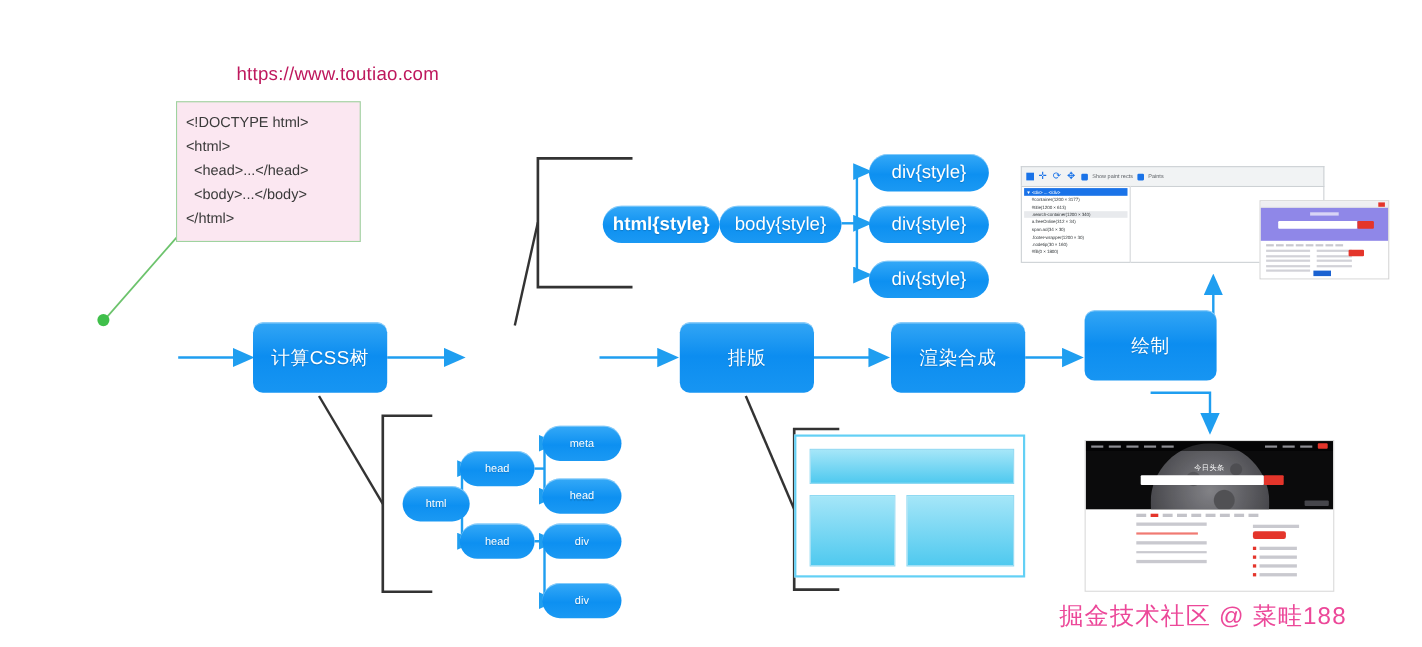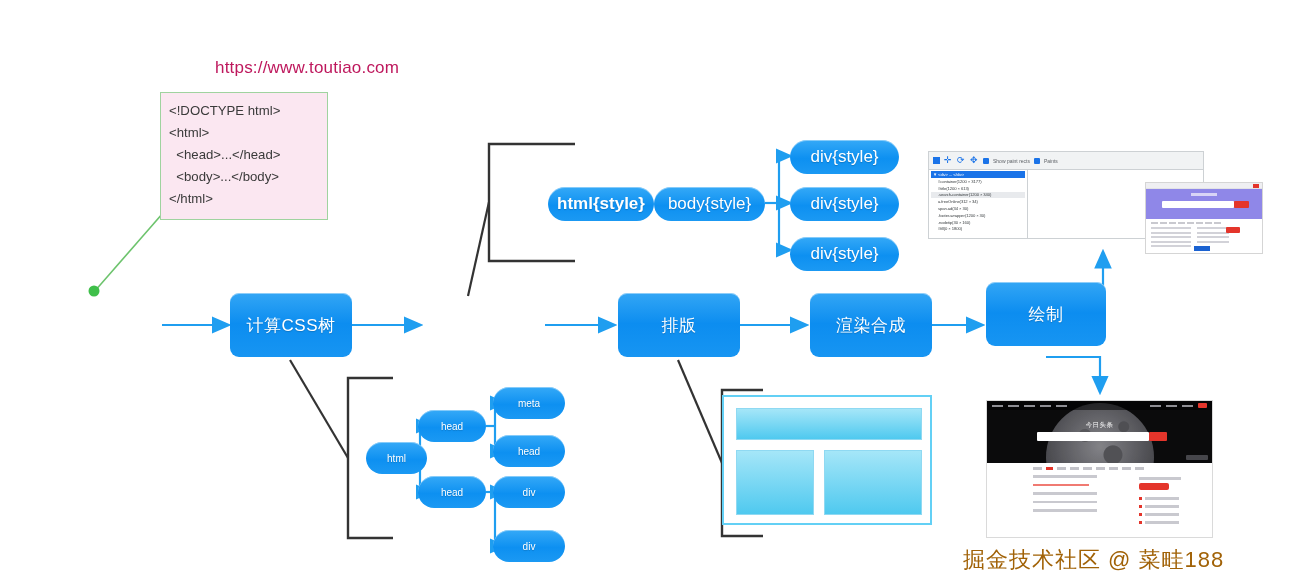--- a/index.html
+++ b/index.html
@@ -176,21 +176,21 @@
   .ms-side { padding-top: 2px; }
   .ms-side .blk { width: 42px; height: 3px; background: #c9c9cf; margin-bottom: 3px; }
   .ms-side .btn { width: 30px; height: 7px; background: #e4352b; border-radius: 2px; margin: 3px 0 7px 0; }
   .ms-side .row { display: flex; align-items: center; gap: 3px; margin-bottom: 5px; }
   .ms-side .row b { display: block; width: 3px; height: 3px; background: #e4352b; }
   .ms-side .row u { display: block; width: 34px; height: 2.6px; background: #c9c9cf; text-decoration: none; }
 
   
   .watermark {
     position: absolute; left: 963px; top: 545px;
-    font-size: 22px; color: #a16207; letter-spacing: 1px; white-space: nowrap;
+    font-size: 22px; color: #ec4899; letter-spacing: 1px; white-space: nowrap;
   }
 </style>
 </head>
 <body>
 
 <div id="canvas">
 
   <svg id="wires" viewBox="0 0 1293 588" xmlns="http://www.w3.org/2000/svg">
     <defs>
       <marker id="ablue" markerWidth="9" markerHeight="9" refX="7.5" refY="4" orient="auto">

